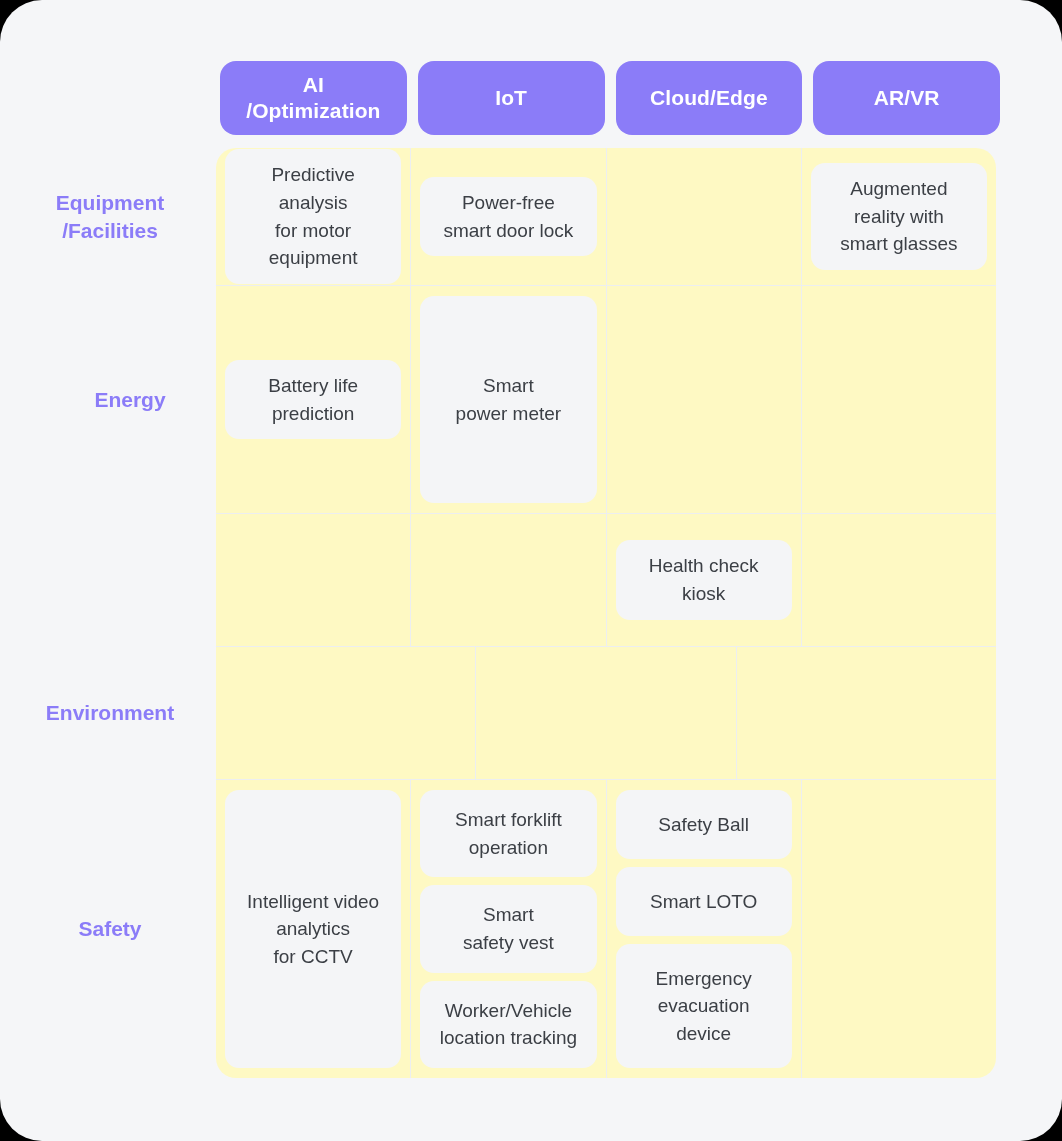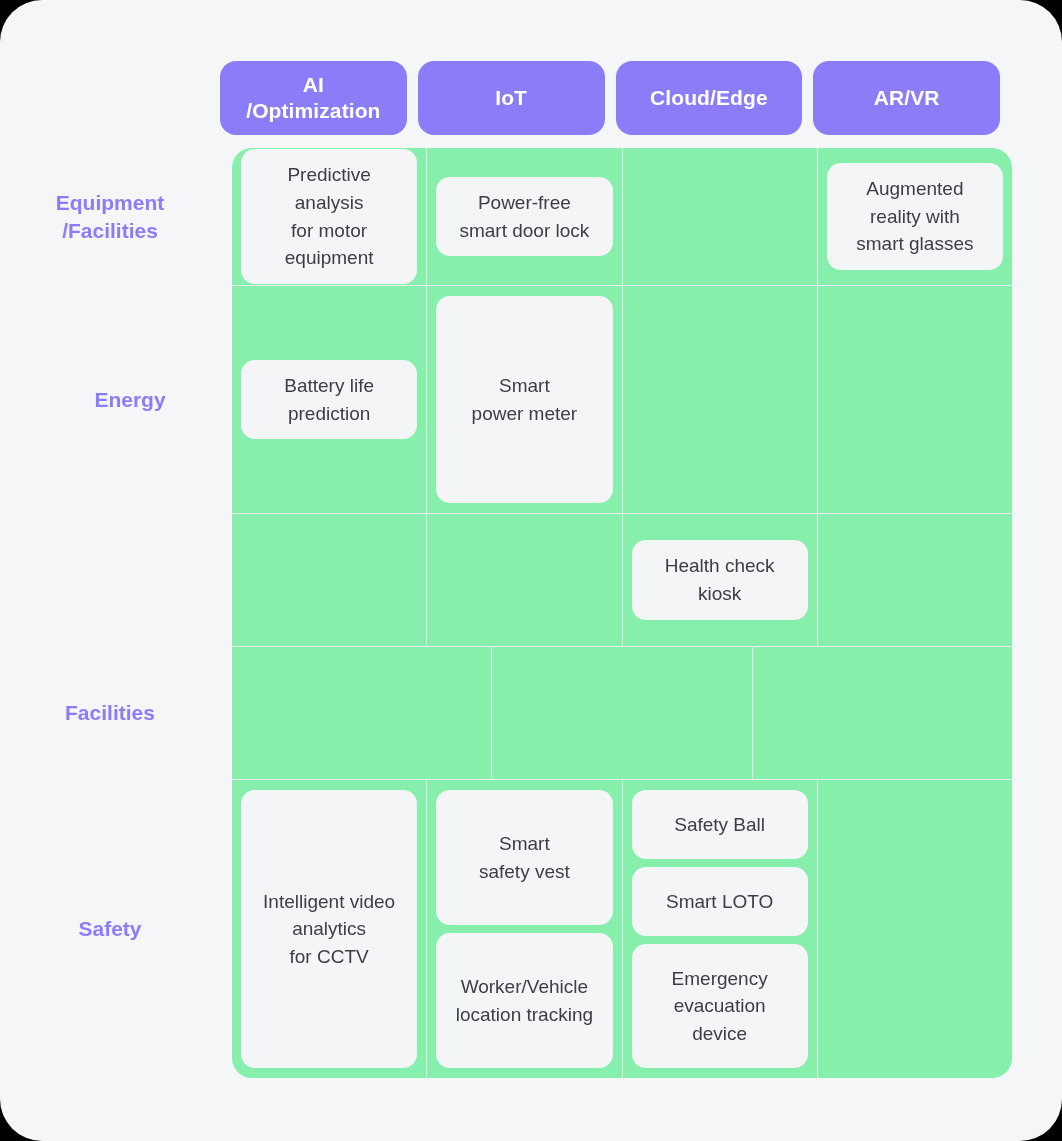--- a/index.html
+++ b/index.html
@@ -48,25 +48,25 @@
     line-height: 1.25;
     letter-spacing: 0.1px;
     padding: 0 6px;
     box-sizing: border-box;
     white-space: pre-line;
   }
 
   
   #table-panel {
     position: absolute;
-    left: 232px;
+    left: 216px;
     top: 148px;
     width: 780px;
     height: 930px;
-    background: #86efac;
+    background: #fef9c3;
     border-radius: 20px;
     overflow: hidden;
   }
 
   .trow {
     position: relative;
     display: flex;
     box-sizing: border-box;
     border-bottom: 1px solid #eceef1;
   }
@@ -134,21 +134,21 @@
 /Optimization</div>
     <div class="col-header">IoT</div>
     <div class="col-header">Cloud/Edge</div>
     <div class="col-header">AR/VR</div>
   </div>
 
   <div id="row-labels">
     <div class="row-label" style="top:0px;height:138px;">Equipment
 /Facilities</div>
     <div class="row-label" style="top:138px;height:228px;margin-left:20px;">Energy</div>
-    <div class="row-label" style="top:499px;height:133px;">Facilities</div>
+    <div class="row-label" style="top:499px;height:133px;">Environment</div>
     <div class="row-label" style="top:632px;height:298px;">Safety</div>
   </div>
 
   <div id="table-panel">
 
     <div class="trow" style="height:138px;">
       <div class="tcell">
         <div class="card">Predictive
 analysis
 for motor
@@ -195,20 +195,22 @@
       <div class="tcell"></div>
     </div>
 
     <div class="trow" style="height:298px;">
       <div class="tcell">
         <div class="card grow">Intelligent video
 analytics
 for CCTV</div>
       </div>
       <div class="tcell">
+        <div class="card grow">Smart forklift
+operation</div>
         <div class="card grow">Smart
 safety vest</div>
         <div class="card grow">Worker/Vehicle
 location tracking</div>
       </div>
       <div class="tcell">
         <div class="card grow">Safety Ball</div>
         <div class="card grow">Smart LOTO</div>
         <div class="card grow">Emergency
 evacuation

